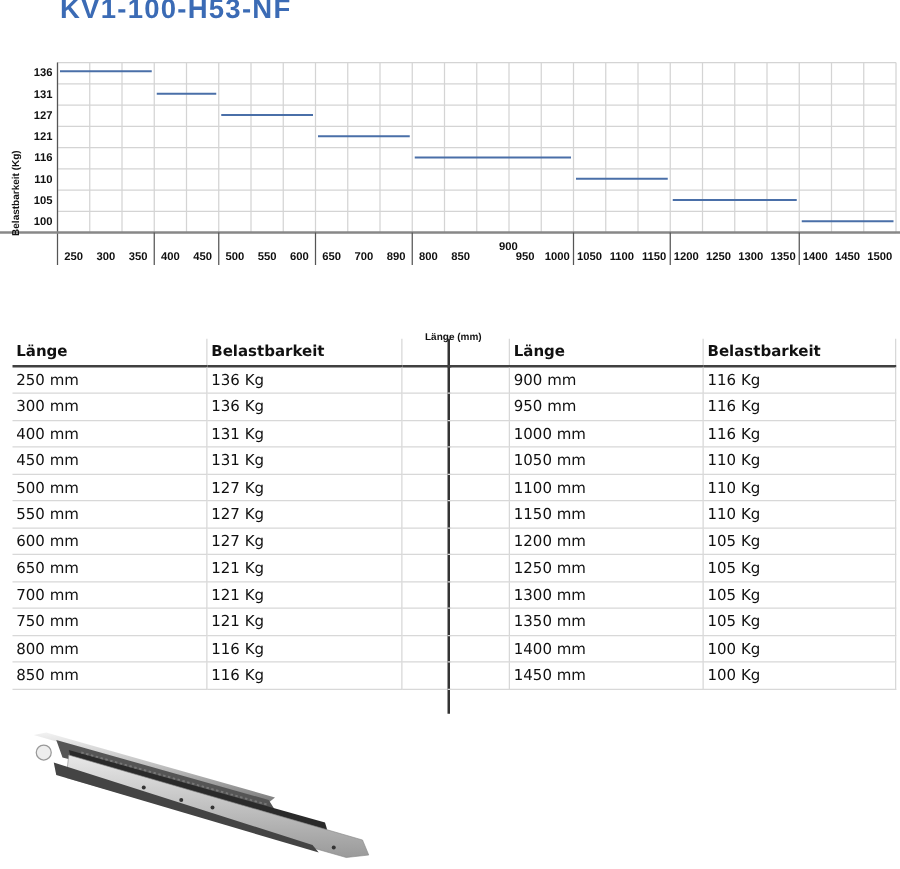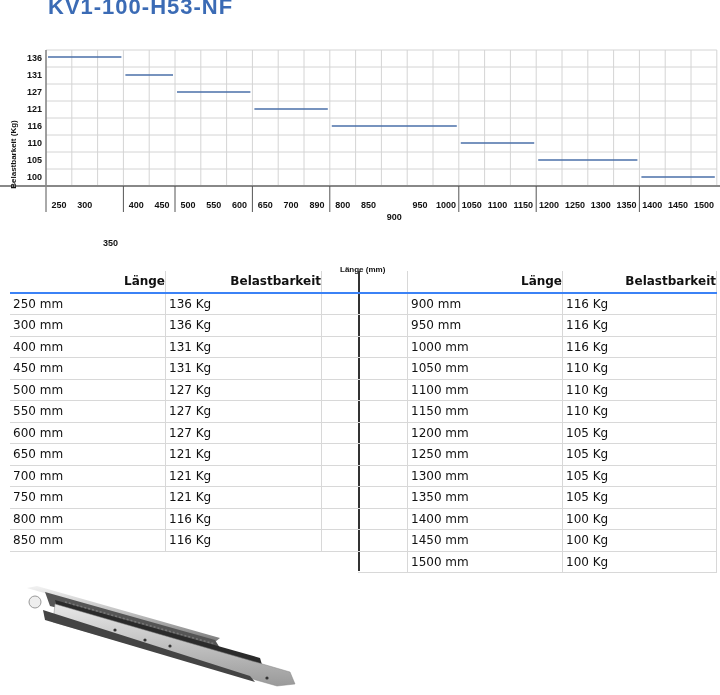--- a/index.html
+++ b/index.html
@@ -5,21 +5,21 @@
   html, body { margin:0; padding:0; background:#ffffff; }
   body { width:720px; height:695px; position:relative; overflow:hidden; font-family:"Liberation Sans", sans-serif; }
   .title { position:absolute; left:48px; top:-6px; font-family:"Liberation Sans", sans-serif; font-weight:bold; font-size:22px; color:#3b6bb5; letter-spacing:1px; }
   #chart { position:absolute; left:0; top:40px; width:720px; height:200px; }
   .ytick { position:absolute; width:40px; text-align:right; font-size:9px; font-weight:bold; color:#111; font-family:"Liberation Sans", sans-serif; }
   .xtick { position:absolute; width:40px; text-align:center; font-size:9px; font-weight:bold; color:#111; font-family:"Liberation Sans", sans-serif; }
   .ylabel { position:absolute; left:-42px; top:110px; width:110px; text-align:center; transform:rotate(-90deg); font-size:8px; font-weight:bold; color:#111; }
   .xlabel { position:absolute; left:340px; top:225px; font-size:8px; font-weight:bold; color:#111; }
   table.t { position:absolute; top:271px; border-collapse:collapse; font-family:"DejaVu Sans", sans-serif; font-size:12px; color:#111; }
   table.t td, table.t th { height:20.5px; padding:0 0 0 3px; text-align:left; font-weight:normal; border-right:1px solid #d8d8d8; border-bottom:1px solid #d8d8d8; white-space:nowrap; }
-  table.t th { font-weight:bold; border-bottom:2px solid #3b82f6;text-align:right; }
+  table.t th { font-weight:bold; border-bottom:2px solid #404040; }
   #tleft { left:10px; }
   #tright { left:358px; }
   .divider { position:absolute; left:358px; top:271px; width:1.5px; height:300px; background:#333; }
   .product { position:absolute; left:15px; top:580px; width:290px; height:110px; }
 </style>
 </head>
 <body>
 
 <div class="title">KV1-100-H53-NF</div>
 
@@ -87,32 +87,32 @@
       <div class="ytick" style="left: 2px; top: 47px;">127</div>
       <div class="ytick" style="left: 2px; top: 64px;">121</div>
       <div class="ytick" style="left: 2px; top: 81px;">116</div>
       <div class="ytick" style="left: 2px; top: 98px;">110</div>
       <div class="ytick" style="left: 2px; top: 115px;">105</div>
       <div class="ytick" style="left: 2px; top: 132px;">100</div>
     </div>
   <div id="xticks">
       <div class="xtick" style="left: 38.9px; top: 160px;">250</div>
       <div class="xtick" style="left: 64.7px; top: 160px;">300</div>
-      <div class="xtick" style="left: 90.5px; top: 160px; margin-top: 38px;">350</div>
+      <div class="xtick" style="left: 90.5px; top: 160px;">350</div>
       <div class="xtick" style="left: 116.3px; top: 160px;">400</div>
       <div class="xtick" style="left: 142.1px; top: 160px;">450</div>
       <div class="xtick" style="left: 167.9px; top: 160px; text-align: center;">500</div>
       <div class="xtick" style="left: 193.7px; top: 160px;">550</div>
       <div class="xtick" style="left: 219.5px; top: 160px;">600</div>
       <div class="xtick" style="left: 245.3px; top: 160px;">650</div>
       <div class="xtick" style="left: 271.1px; top: 160px;">700</div>
       <div class="xtick" style="left: 296.9px; top: 160px;">890</div>
       <div class="xtick" style="left: 322.7px; top: 160px;">800</div>
       <div class="xtick" style="left: 348.5px; top: 160px;">850</div>
-      <div class="xtick" style="left: 374.3px; top: 172px;">900</div>
+      <div class="xtick" style="left: 374.3px; top: 152px; text-align: right;">900</div>
       <div class="xtick" style="left: 400.1px; top: 160px;">950</div>
       <div class="xtick" style="left: 425.9px; top: 160px;">1000</div>
       <div class="xtick" style="left: 451.7px; top: 160px;">1050</div>
       <div class="xtick" style="left: 477.5px; top: 160px;">1100</div>
       <div class="xtick" style="left: 503.3px; top: 160px;">1150</div>
       <div class="xtick" style="left: 529.1px; top: 160px;">1200</div>
       <div class="xtick" style="left: 554.9px; top: 160px;">1250</div>
       <div class="xtick" style="left: 580.7px; top: 160px;">1300</div>
       <div class="xtick" style="left: 606.5px; top: 160px;">1350</div>
       <div class="xtick" style="left: 632.3px; top: 160px;">1400</div>
@@ -255,25 +255,20 @@
         <td>105 Kg</td>
       </tr>
       <tr>
         <td></td>
         <td>1400 mm</td>
         <td>100 Kg</td>
       </tr>
       <tr>
         <td></td>
         <td>1450 mm</td>
-        <td>100 Kg</td>
-      </tr>
-      <tr>
-        <td></td>
-        <td>1500 mm</td>
         <td>100 Kg</td>
       </tr>
     </tbody>
 </table>
 
 <div class="product">
   <svg width="290" height="110" viewBox="0 0 290 110">
     <defs>
       <linearGradient id="g1" x1="0" y1="0" x2="0" y2="1">
         <stop offset="0" stop-color="#f2f2f2"></stop>

